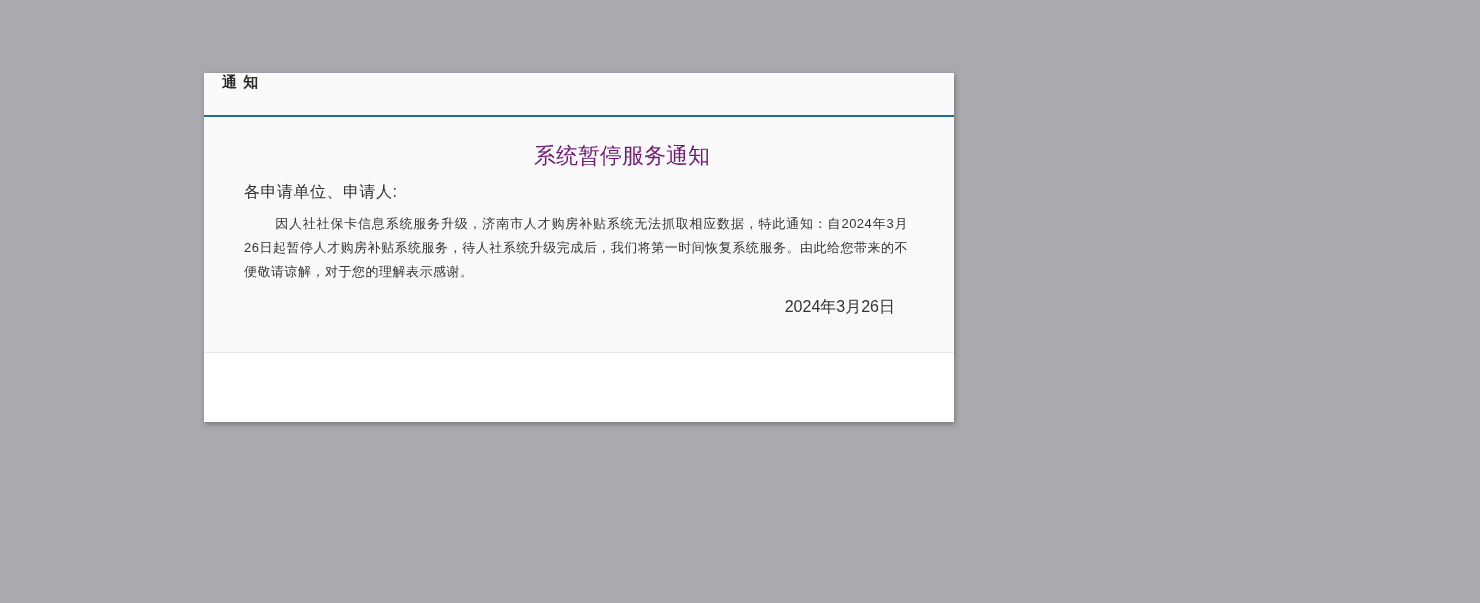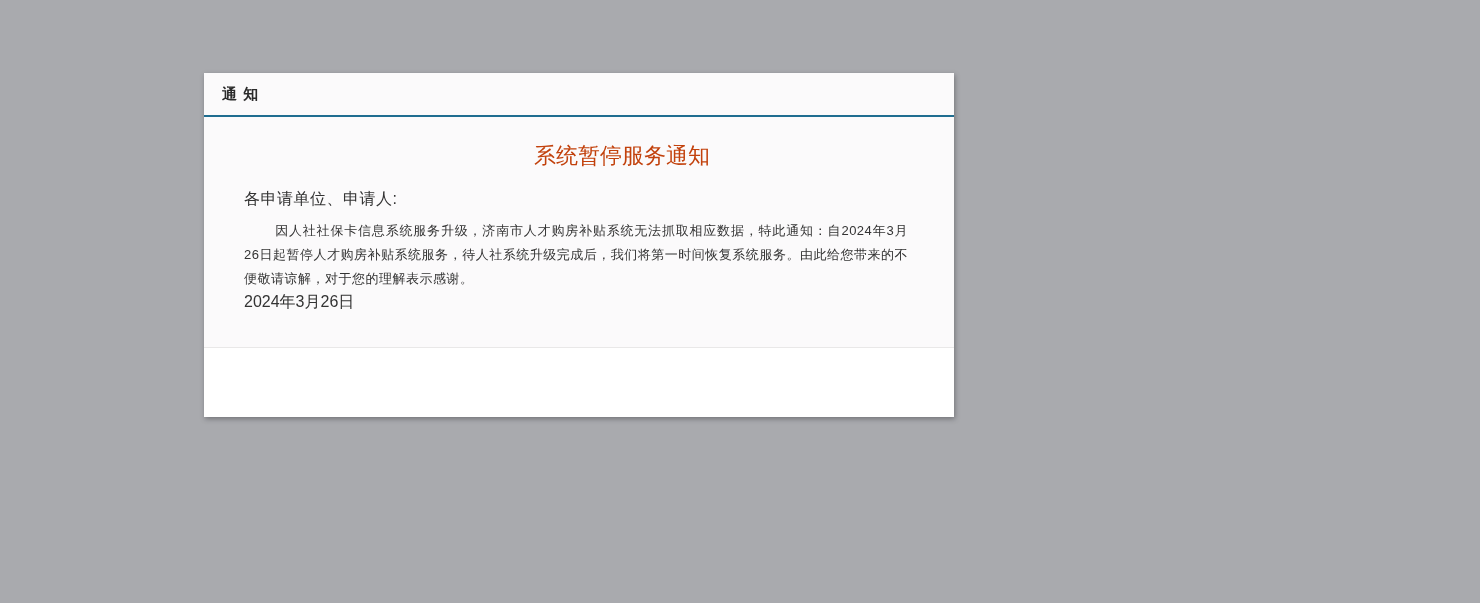--- a/index.html
+++ b/index.html
@@ -26,60 +26,60 @@
     left: 204px;
     top: 73px;
     width: 750px;
     box-shadow: 1px 2px 5px rgba(50,50,55,0.45);
   }
   .dialog-header {
     height: 44px;
     background: var(--panelBg);
     border-bottom: 2px solid var(--accent);
     display: flex;
-    align-items: center;
     padding: 0 18px;
   }
   .dialog-header .dialog-title {
     font-size: 15px;
     font-weight: bold;
     color: #2b2b2b;
     letter-spacing: 1px;
   }
   .dialog-body {
     background: var(--panelBg);
     padding: 26px 46px 34px 40px;
   }
   .notice-title {
     font-size: 22px;
     font-weight: normal;
-    color: #c2410c;
+    color: #701a75;
     text-align: center;
     transform: translateX(46px);
     line-height: 26px;
   }
   .notice-greeting {
-    margin-top: 19px;
+    margin-top: 12px;
     font-size: 16px;
     line-height: 22px;
     letter-spacing: 0.5px;
   }
   .notice-text {
     margin-top: 9px;
     font-size: 13px;
     line-height: 24px;
     letter-spacing: 0.5px;
     text-indent: 2.4em;
     text-align: justify;
   }
   .notice-date {
+    margin-top: 12px;
     margin-right: 13px;
     font-size: 16px;
     line-height: 22px;
-    text-align: left;
+    text-align: right;
   }
   .dialog-footer {
     height: 70px;
     background: var(--footerBg);
     border-top: 1px solid #e9e8e8;
   }
 </style>
 </head>
 <body>
 

